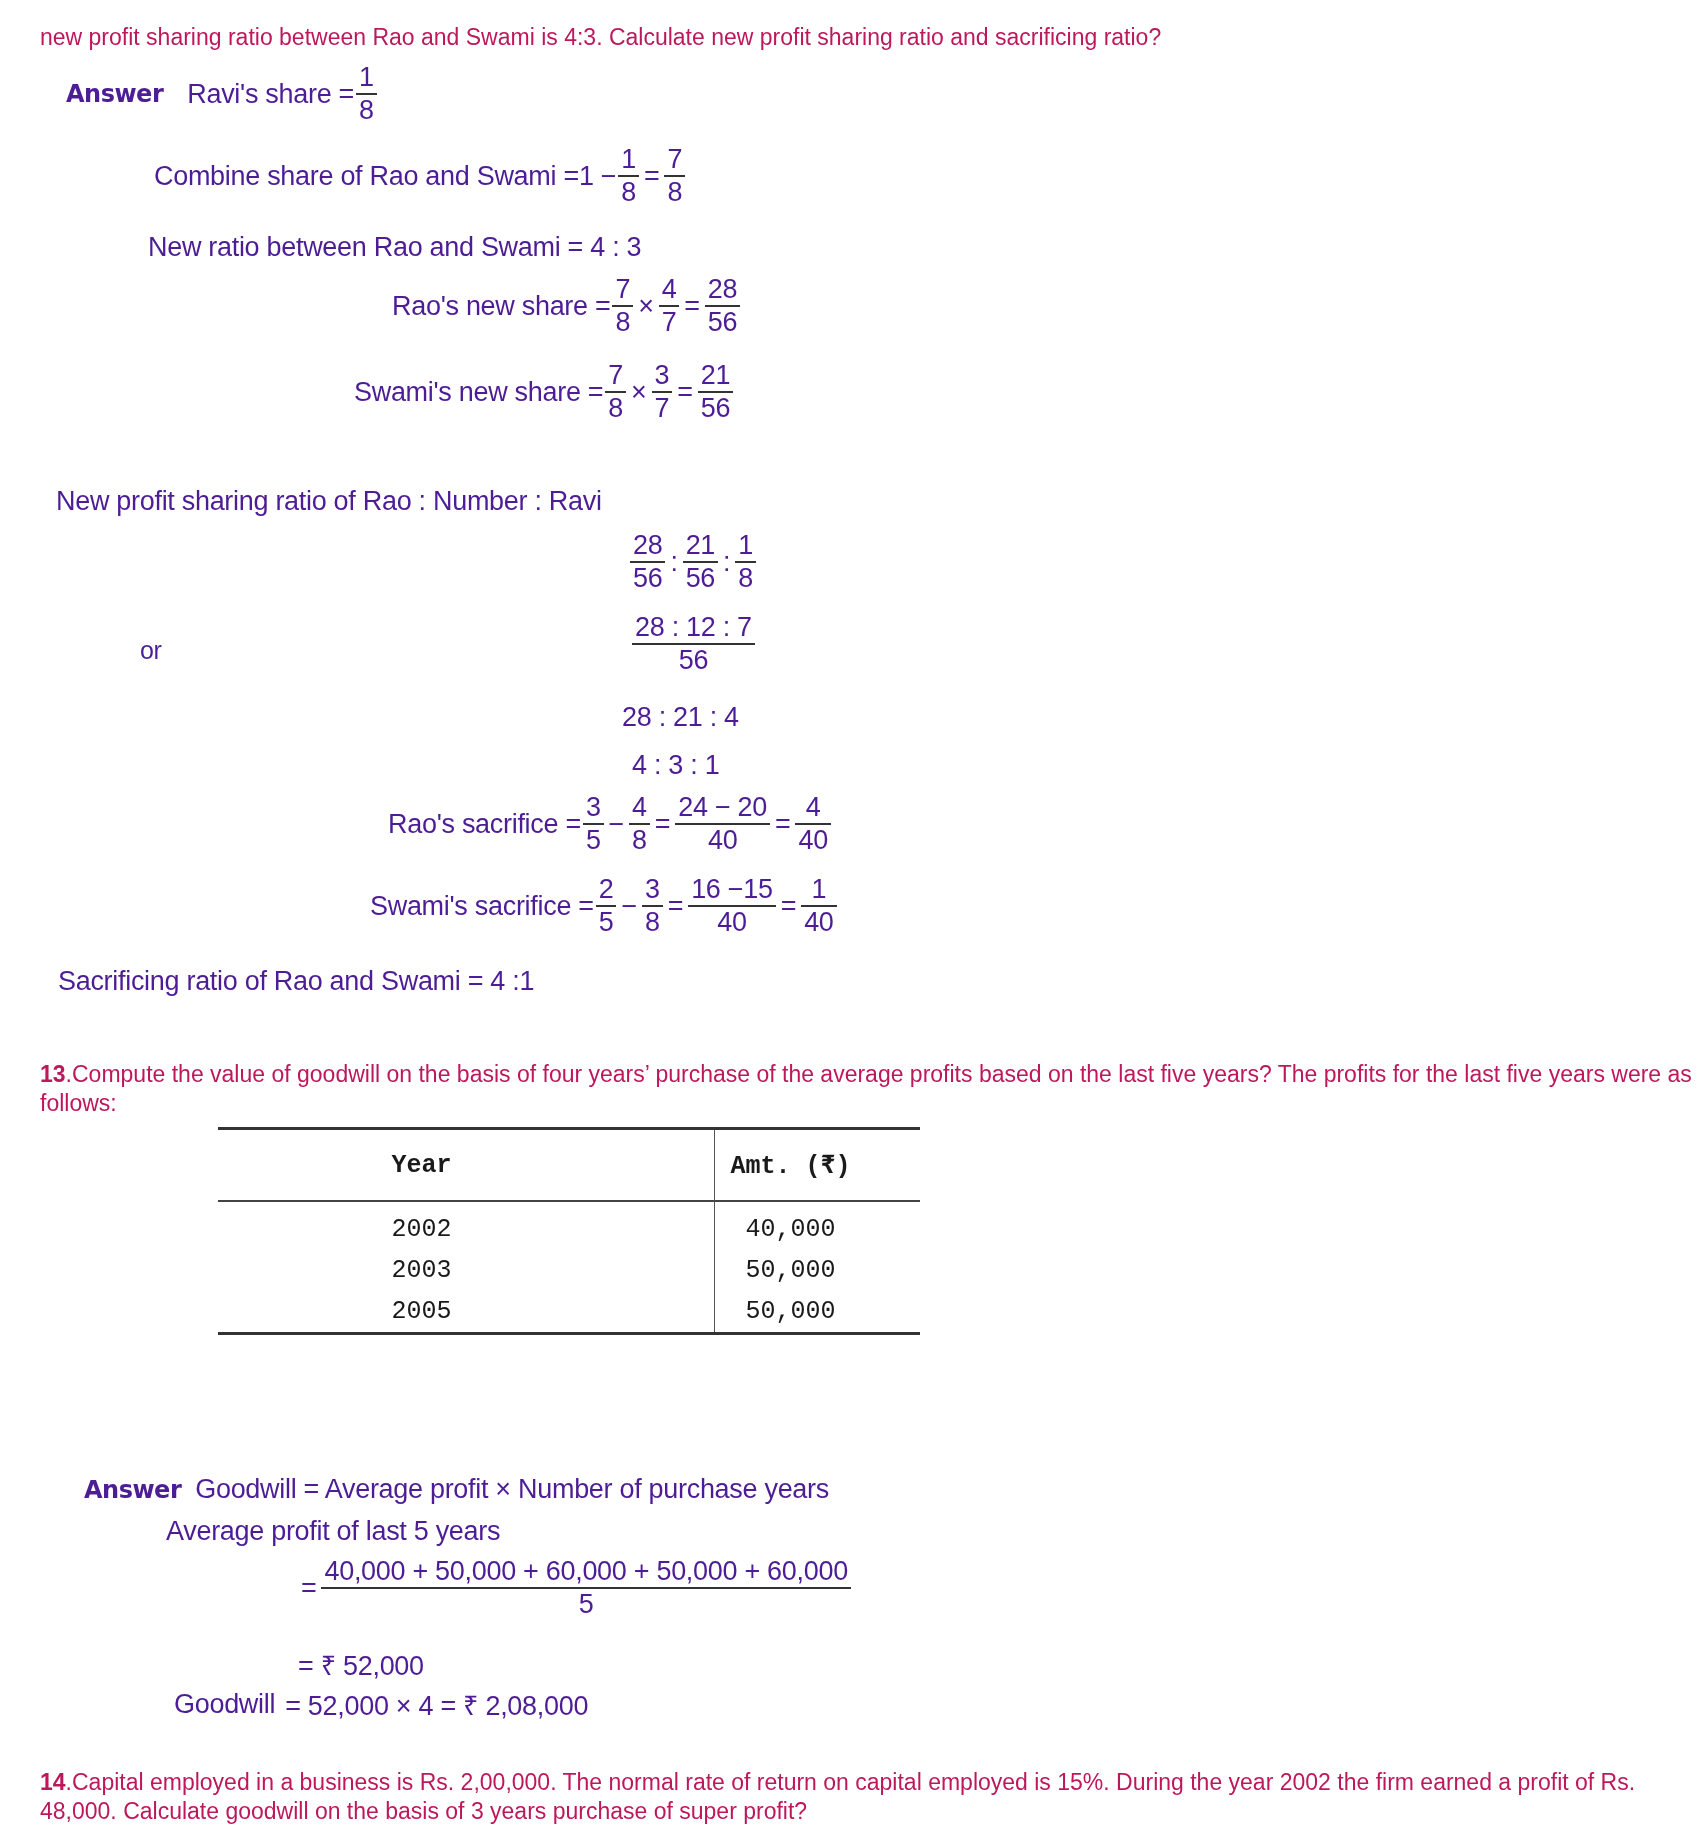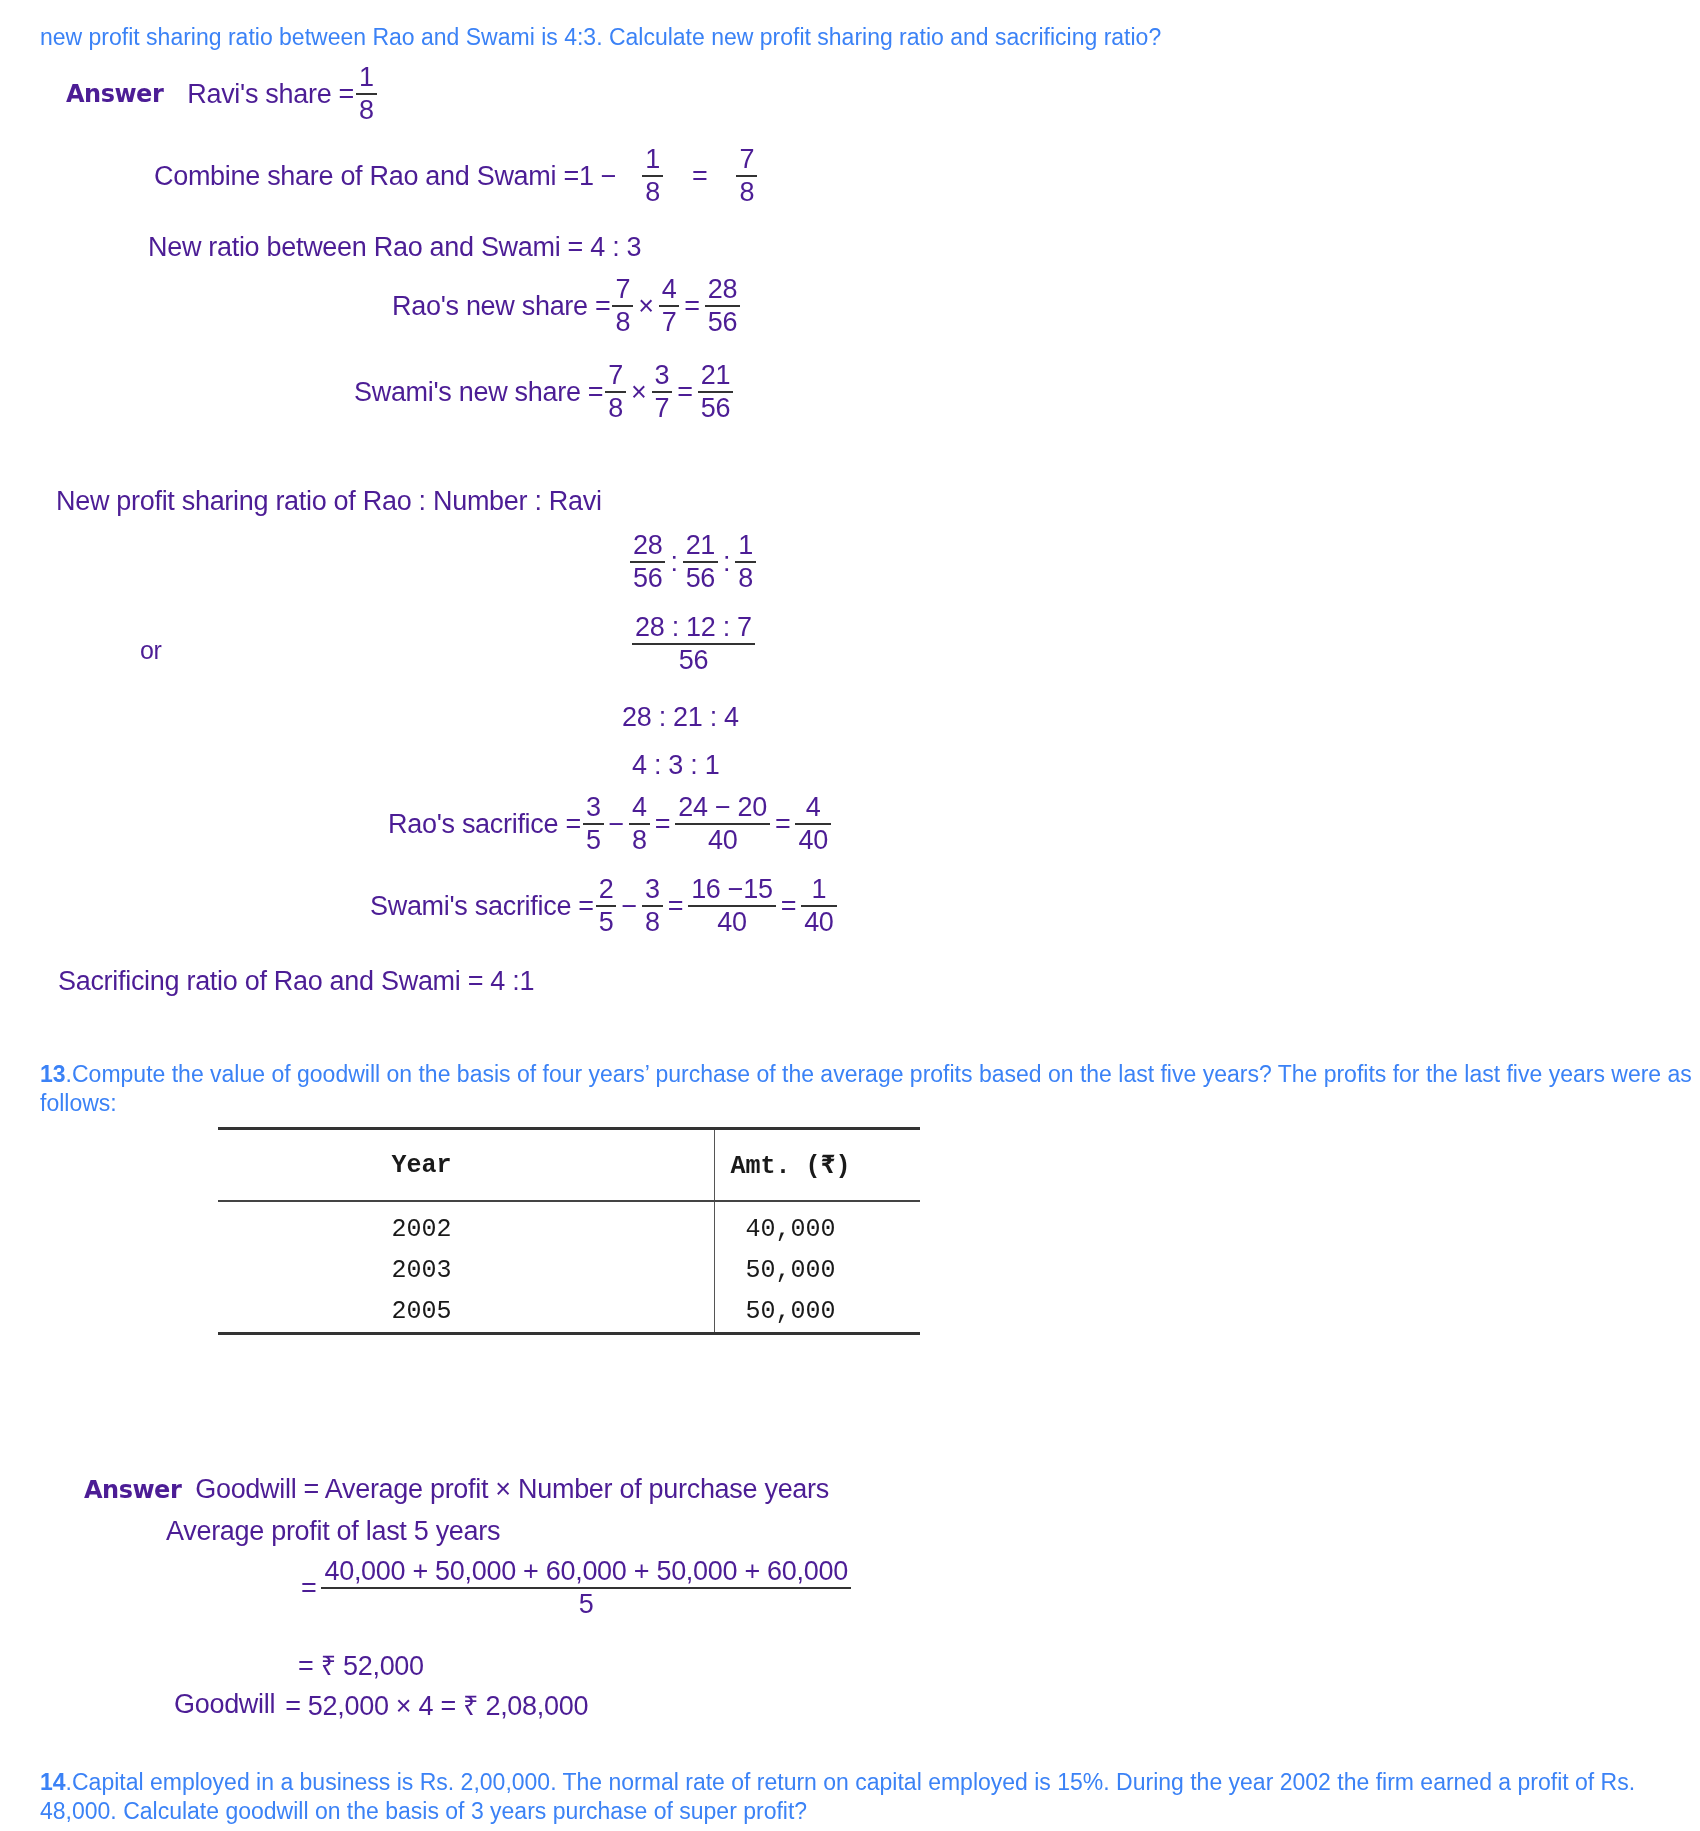--- a/index.html
+++ b/index.html
@@ -1,19 +1,19 @@
 <!DOCTYPE html>
 <html><head>
 <meta charset="utf-8">
 <style>
   html, body { margin: 0; padding: 0; background: #ffffff; }
   body { width: 1700px; height: 1831px; position: relative; overflow: hidden;
          font-family: "Liberation Sans", sans-serif; color: #1a1a1a; }
   .abs { position: absolute; white-space: nowrap; }
-  .web { font-size: 23px; color: #3b82f6; }
+  .web { font-size: 23px; color: #be185d; }
   .scan { font-size: 27px; color: #4c1d95; letter-spacing: -0.3px; }
   .bold-ans { font-family: "DejaVu Sans", sans-serif; font-weight: bold; font-size: 24px; letter-spacing: -0.5px; }
   .frac { display: inline-flex; flex-direction: column; align-items: center; vertical-align: middle; margin: 0 2px; }
   .frac .num, .frac .den { line-height: 1.15; padding: 0 3px; }
   .frac .bar { height: 2px; background: #333; width: 100%; }
   .op { display: inline-block; vertical-align: middle; margin: 0 3px; }
   .row { display: flex; align-items: center; }
   .web-block { width: 1660px; white-space: normal; line-height: 29px; }
   b.qn { font-weight: bold; }
 
@@ -35,21 +35,21 @@
 <div class="abs row scan" style="left:66px; top:62px;">
   <span class="bold-ans">Answer</span>
   <span style="margin-left:24px;">Ravi's share =</span>
   <span class="frac">
     <span class="num">1</span>
     <span class="bar"></span>
     <span class="den">8</span>
   </span>
 </div>
 
-<div class="abs row scan" style="left:154px; top:144px;gap:24px;">
+<div class="abs row scan" style="left:154px; top:144px;">
   <span>Combine share of Rao and Swami =1 −</span>
   <span class="frac">
     <span class="num">1</span>
     <span class="bar"></span>
     <span class="den">8</span>
   </span>
   <span class="op">=</span>
   <span class="frac">
     <span class="num">7</span>
     <span class="bar"></span>

